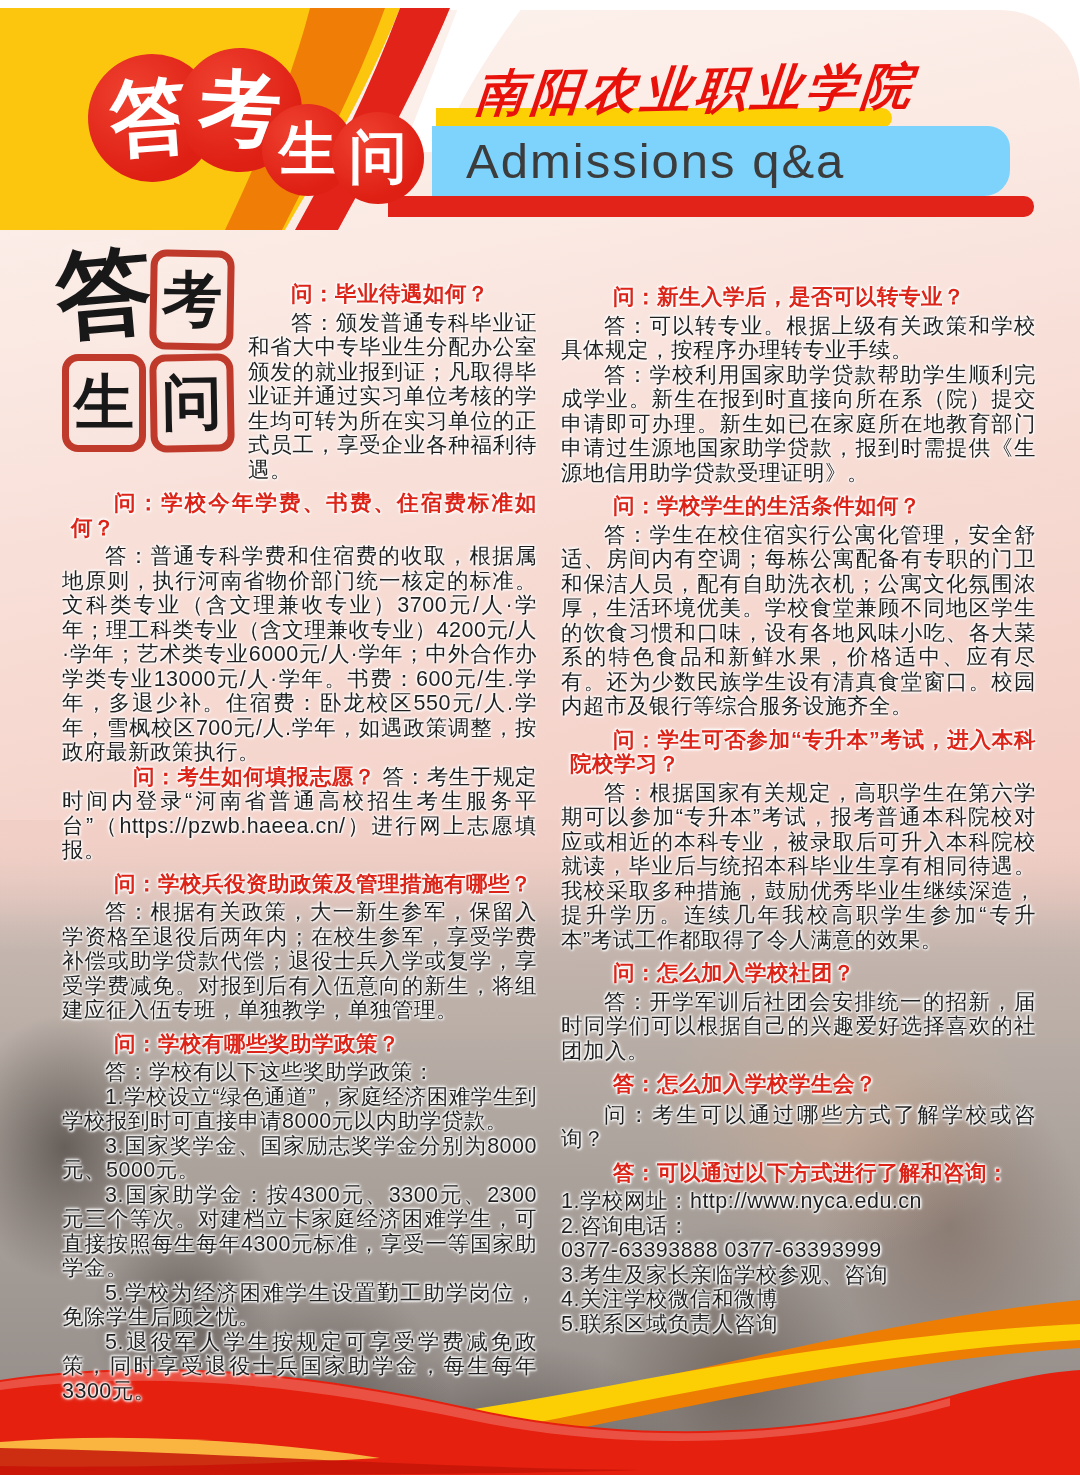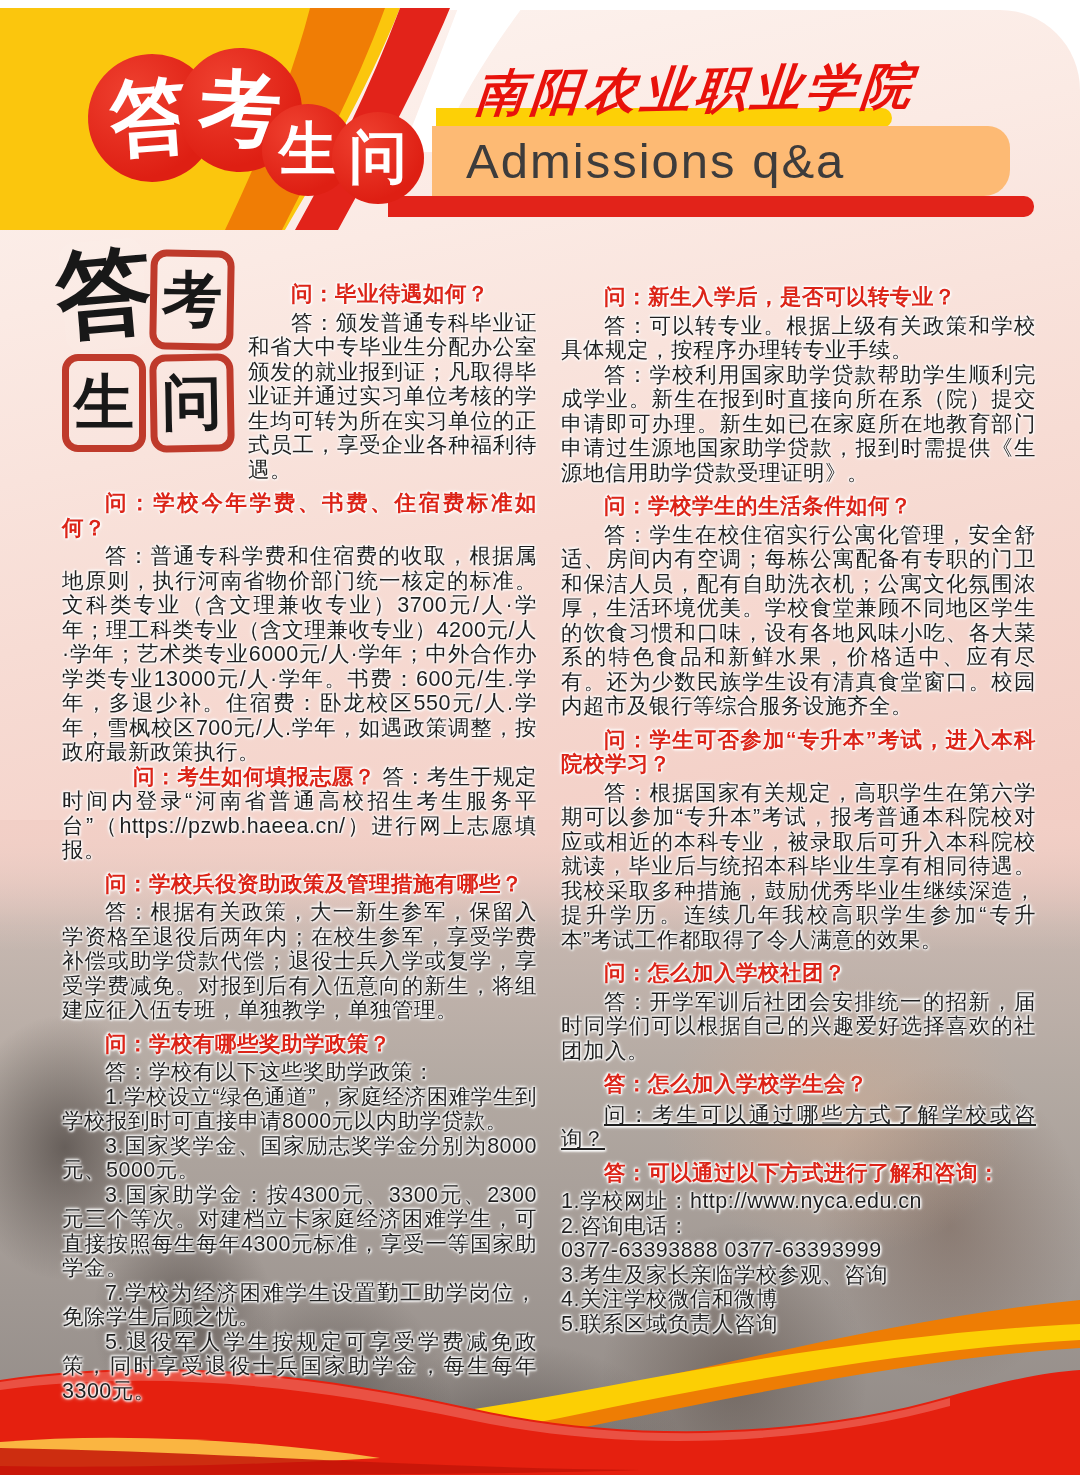--- a/index.html
+++ b/index.html
@@ -26,44 +26,44 @@
   
   .ribbon{position:absolute;left:0;bottom:0;width:1080px;height:195px;z-index:4;display:block;}
 
   
   .header-deco{position:absolute;left:0;top:0;width:1080px;height:235px;z-index:6;display:block;}
   .yellow-strip{position:absolute;left:436px;top:108px;width:456px;height:20px;z-index:6;
     background:#fdd006;border-radius:0 10px 10px 0;}
   .red-strip{position:absolute;left:388px;top:196px;width:646px;height:21px;z-index:6;
     background:#e2231a;border-radius:0 10px 10px 0;}
   .orange-bar{position:absolute;left:432px;top:126px;width:578px;height:70px;z-index:7;
-    background:#fdba74;border-radius:0 22px 26px 0;display:flex;align-items:center;}
+    background:#7dd3fc;border-radius:0 22px 26px 0;display:flex;align-items:center;}
   .orange-bar span{padding-left:34px;font-size:49px;color:#3d3c3c;letter-spacing:2px;
     font-family:"Liberation Sans",sans-serif;}
   .school-name{position:absolute;left:476px;top:56px;width:520px;z-index:8;
     color:#e8120b;font-family:"Liberation Serif",serif;font-weight:bold;font-style:italic;
     font-size:50px;letter-spacing:5px;transform:skewX(-6deg) rotate(-1deg);white-space:nowrap;}
   .badge-circle{position:absolute;z-index:9;border-radius:50%;display:flex;align-items:center;justify-content:center;
     background:radial-gradient(circle at 35% 30%, #ef4130 0%, #de1f13 70%);color:#ffffff;font-weight:bold;
     font-family:"Liberation Sans",sans-serif;}
   .badge-circle.c1{left:88px;top:54px;width:128px;height:128px;font-size:84px;transform:rotate(-4deg);}
   .badge-circle.c2{left:178px;top:48px;width:124px;height:124px;font-size:82px;transform:rotate(3deg);}
   .badge-circle.c3{left:262px;top:104px;width:92px;height:92px;font-size:58px;}
   .badge-circle.c4{left:332px;top:112px;width:92px;height:92px;font-size:58px;}
 
   
   .content{position:absolute;left:62px;top:250px;width:974px;z-index:5;display:flex;gap:24px;}
   .col{width:475px;}
   .col[data-column="right"]{padding-top:26px;}
   .content p{margin:0;font-size:21.5px;line-height:24.5px;color:#1f1f1f;text-align:justify;
     letter-spacing:.5px;
     text-shadow:0 0 3px #fff,0 0 3px #fff,0 0 5px #fff,1px 1px 2px #fff,-1px -1px 2px #fff;}
-  .content p.q{color:#dc2418;font-weight:bold;text-indent:2em;margin:9px 0 4px 0;}
+  .content p.q{color:#dc2418;font-weight:bold;text-indent:2em;margin:9px 0 4px 9px;}
   .content p.a{text-indent:2em;}
-  .content p.plainq{text-indent:2em;margin:6px 0 2px 0;text-decoration:underline;}
+  .content p.plainq{text-indent:2em;margin:6px 0 2px 0;}
   .content p.list{text-indent:0;}
   .content p.inline{text-indent:2em;}
   .content p.inline .qpart{color:#dc2418;font-weight:bold;padding-left:28px;}
   .col[data-column="left"] p:first-of-type{margin-top:32px;}
 
   
   .stamp{float:left;width:172px;height:202px;margin:0 14px 6px 0;display:grid;
     grid-template-columns:84px 84px;grid-template-rows:100px 98px;gap:4px;}
   .stamp .cell{border:7px solid #bf3a2b;border-radius:16px;display:flex;align-items:center;justify-content:center;
     color:#181818;font-family:"DejaVu Serif",serif;font-weight:bold;font-size:60px;box-sizing:border-box;
@@ -131,21 +131,21 @@
         <p class="q">问：学校今年学费、书费、住宿费标准如何？</p>
         <p class="a">答：普通专科学费和住宿费的收取，根据属地原则，执行河南省物价部门统一核定的标准。文科类专业（含文理兼收专业）3700元/人·学年；理工科类专业（含文理兼收专业）4200元/人·学年；艺术类专业6000元/人·学年；中外合作办学类专业13000元/人·学年。书费：600元/生.学年，多退少补。住宿费：卧龙校区550元/人.学年，雪枫校区700元/人.学年，如遇政策调整，按政府最新政策执行。</p>
         <p class="inline"><span class="qpart">问：考生如何填报志愿？</span><span> 答：考生于规定时间内登录“河南省普通高校招生考生服务平台”（https://pzwb.haeea.cn/）进行网上志愿填报。</span></p>
         <p class="q">问：学校兵役资助政策及管理措施有哪些？</p>
         <p class="a">答：根据有关政策，大一新生参军，保留入学资格至退役后两年内；在校生参军，享受学费补偿或助学贷款代偿；退役士兵入学或复学，享受学费减免。对报到后有入伍意向的新生，将组建应征入伍专班，单独教学，单独管理。</p>
         <p class="q">问：学校有哪些奖助学政策？</p>
         <p class="a">答：学校有以下这些奖助学政策：</p>
         <p class="a">1.学校设立“绿色通道”，家庭经济困难学生到学校报到时可直接申请8000元以内助学贷款。</p>
         <p class="a">3.国家奖学金、国家励志奖学金分别为8000元、5000元。</p>
         <p class="a">3.国家助学金：按4300元、3300元、2300元三个等次。对建档立卡家庭经济困难学生，可直接按照每生每年4300元标准，享受一等国家助学金。</p>
-        <p class="a">7.学校为经济困难学生设置勤工助学岗位，免除学生后顾之忧。</p>
+        <p class="a">5.学校为经济困难学生设置勤工助学岗位，免除学生后顾之忧。</p>
         <p class="a">5.退役军人学生按规定可享受学费减免政策，同时享受退役士兵国家助学金，每生每年3300元。</p>
       </section>
     <section class="col" data-column="right">
         <p class="q">问：新生入学后，是否可以转专业？</p>
         <p class="a">答：可以转专业。根据上级有关政策和学校具体规定，按程序办理转专业手续。</p>
         <p class="a">答：学校利用国家助学贷款帮助学生顺利完成学业。新生在报到时直接向所在系（院）提交申请即可办理。新生如已在家庭所在地教育部门申请过生源地国家助学贷款，报到时需提供《生源地信用助学贷款受理证明》。</p>
         <p class="q">问：学校学生的生活条件如何？</p>
         <p class="a">答：学生在校住宿实行公寓化管理，安全舒适、房间内有空调；每栋公寓配备有专职的门卫和保洁人员，配有自助洗衣机；公寓文化氛围浓厚，生活环境优美。学校食堂兼顾不同地区学生的饮食习惯和口味，设有各地风味小吃、各大菜系的特色食品和新鲜水果，价格适中、应有尽有。还为少数民族学生设有清真食堂窗口。校园内超市及银行等综合服务设施齐全。</p>
         <p class="q">问：学生可否参加“专升本”考试，进入本科院校学习？</p>
         <p class="a">答：根据国家有关规定，高职学生在第六学期可以参加“专升本”考试，报考普通本科院校对应或相近的本科专业，被录取后可升入本科院校就读，毕业后与统招本科毕业生享有相同待遇。我校采取多种措施，鼓励优秀毕业生继续深造，提升学历。连续几年我校高职学生参加“专升本”考试工作都取得了令人满意的效果。</p>

